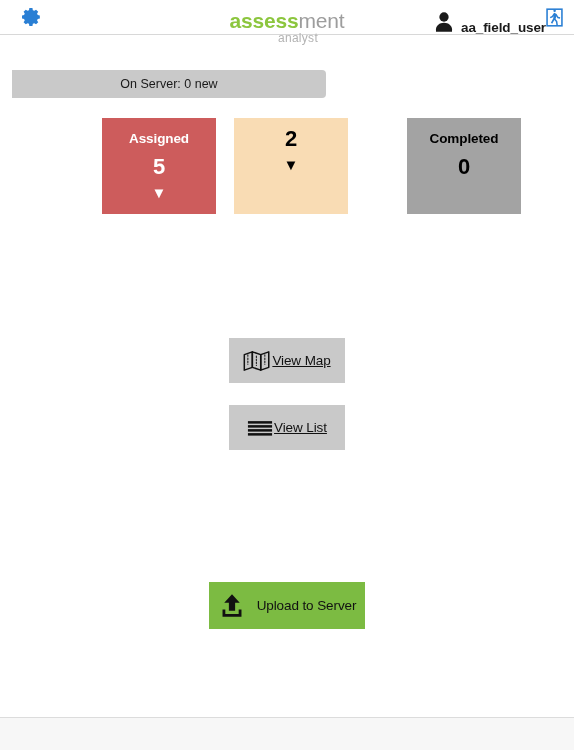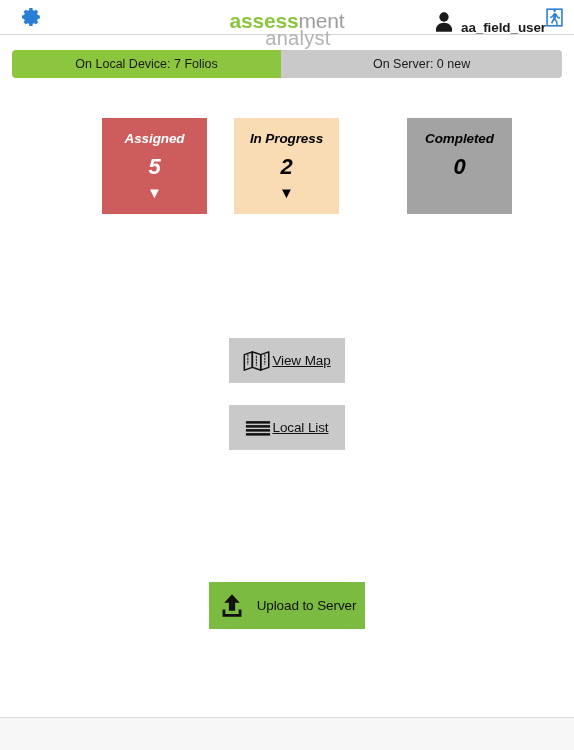--- a/index.html
+++ b/index.html
@@ -49,21 +49,21 @@
   }
   .logo-assess {
     color: #8cc63e;
     font-weight: bold;
   }
   .logo-ment {
     color: #9d9d9d;
     font-weight: normal;
   }
   .logo-line2 {
-    font-size: 20px;
+    font-size: 12px;
     line-height: 15px;
     color: #b3b3b3;
     letter-spacing: 0.3px;
     padding-left: 22px;
   }
   .user-area {
     position: absolute;
     right: 28px; top: 0;
     height: 35px;
     display: flex;
@@ -107,40 +107,40 @@
     color: #1a1a1a;
     cursor: pointer;
     box-sizing: border-box;
   }
   .tab-active {
     width: 276px;
     background: #8cc63e;
     border-radius: 4px 0 0 4px;
   }
   .tab-inactive {
-    width: 288px;
+    width: 314px;
     background: #c9c9c9;
     border-radius: 0 4px 4px 0;
+    margin-top: 20px;
   }
 
   
   .cards {
     position: absolute;
     left: 102px; top: 118px;
     width: 372px;
     height: 96px;
   }
   .card {
     position: absolute;
     top: 0;
-    width: 105px;
+    width: 114px;
     height: 96px;
     text-align: center;
     cursor: pointer;
-    font-style: italic;
   }
   .card-assigned  { left: 0px;   background: #cd5c5c; color: #ffffff; }
   .card-progress  { left: 132px; background: #f9dcb4; color: #000000; }
   .card-completed { left: 266px; background: #a3a3a3; color: #000000; margin-left: 39px; }
   .card-title {
     font-size: 13.5px;
     font-weight: bold;
     padding-top: 13px;
     letter-spacing: -0.1px;
   }
@@ -234,38 +234,34 @@
   <div class="logout-btn">
     <svg width="21" height="21" viewBox="0 0 24 24">
       <rect x="3.5" y="2.5" width="17" height="19" fill="none" stroke="#2a7fd4" stroke-width="1.8"></rect>
       <path fill="#2a7fd4" d="M13.6 4.4a1.45 1.45 0 1 1-2.9 0 1.45 1.45 0 0 1 2.9 0z"></path>
       <path fill="#2a7fd4" d="M12.3 6.6c-.6 0-1.1.3-1.4.8L9.1 10.3l-2.4 1.1.7 1.5 2.7-1.2.9-1.4-.5 2.8-2.6 5 1.5.9 2.4-4.2 1.8 2.1.6 4.1 1.7-.25-.65-4.5-2-2.5.85-3.1 1.25 2.15 2.85.5.3-1.65-2.3-.45-1.6-2.9c-.3-.5-.8-.8-1.4-.8z"></path>
     </svg>
   </div>
 </div>
 
 <div class="tabbar">
-  <div class="tab tab-active">
-    <span>On Local Device: 7 Folios</span>
-  </div>
   <div class="tab tab-inactive">
     <span>On Server: 0 new</span>
   </div>
 </div>
 
 <div class="cards">
 
   <div class="card card-assigned">
     <div class="card-title">Assigned</div>
     <div class="card-count">5</div>
     <div class="card-caret">▼</div>
   </div>
 
   <div class="card card-progress">
-    <div class="card-title">In Progress</div>
     <div class="card-count">2</div>
     <div class="card-caret">▼</div>
   </div>
 
   <div class="card card-completed">
     <div class="card-title">Completed</div>
     <div class="card-count">0</div>
     <div class="card-caret"></div>
   </div>
 </div>
@@ -288,21 +284,21 @@
 
 <div class="btn-view btn-list">
   <svg width="26" height="22" viewBox="0 0 28 22">
     <g fill="#111111">
       <rect x="1" y="3.6" width="26" height="2.7"></rect>
       <rect x="1" y="7.9" width="26" height="2.7"></rect>
       <rect x="1" y="12.2" width="26" height="2.7"></rect>
       <rect x="1" y="16.5" width="26" height="2.7"></rect>
     </g>
   </svg>
-  <span class="btn-view-label">Local List</span>
+  <span class="btn-view-label">View List</span>
 </div>
 
 <div class="btn-upload">
   <svg width="28" height="28" viewBox="0 0 26 26">
     <path fill="#111111" d="M13 2.2 20.2 10h-4.3v7.3h-5.8V10H5.8z"></path>
     <path fill="#111111" d="M4.2 16.2h2.6v4.2h12.4v-4.2h2.6v6.8H4.2z"></path>
   </svg>
   <span class="btn-upload-label">Upload to Server</span>
 </div>
 

